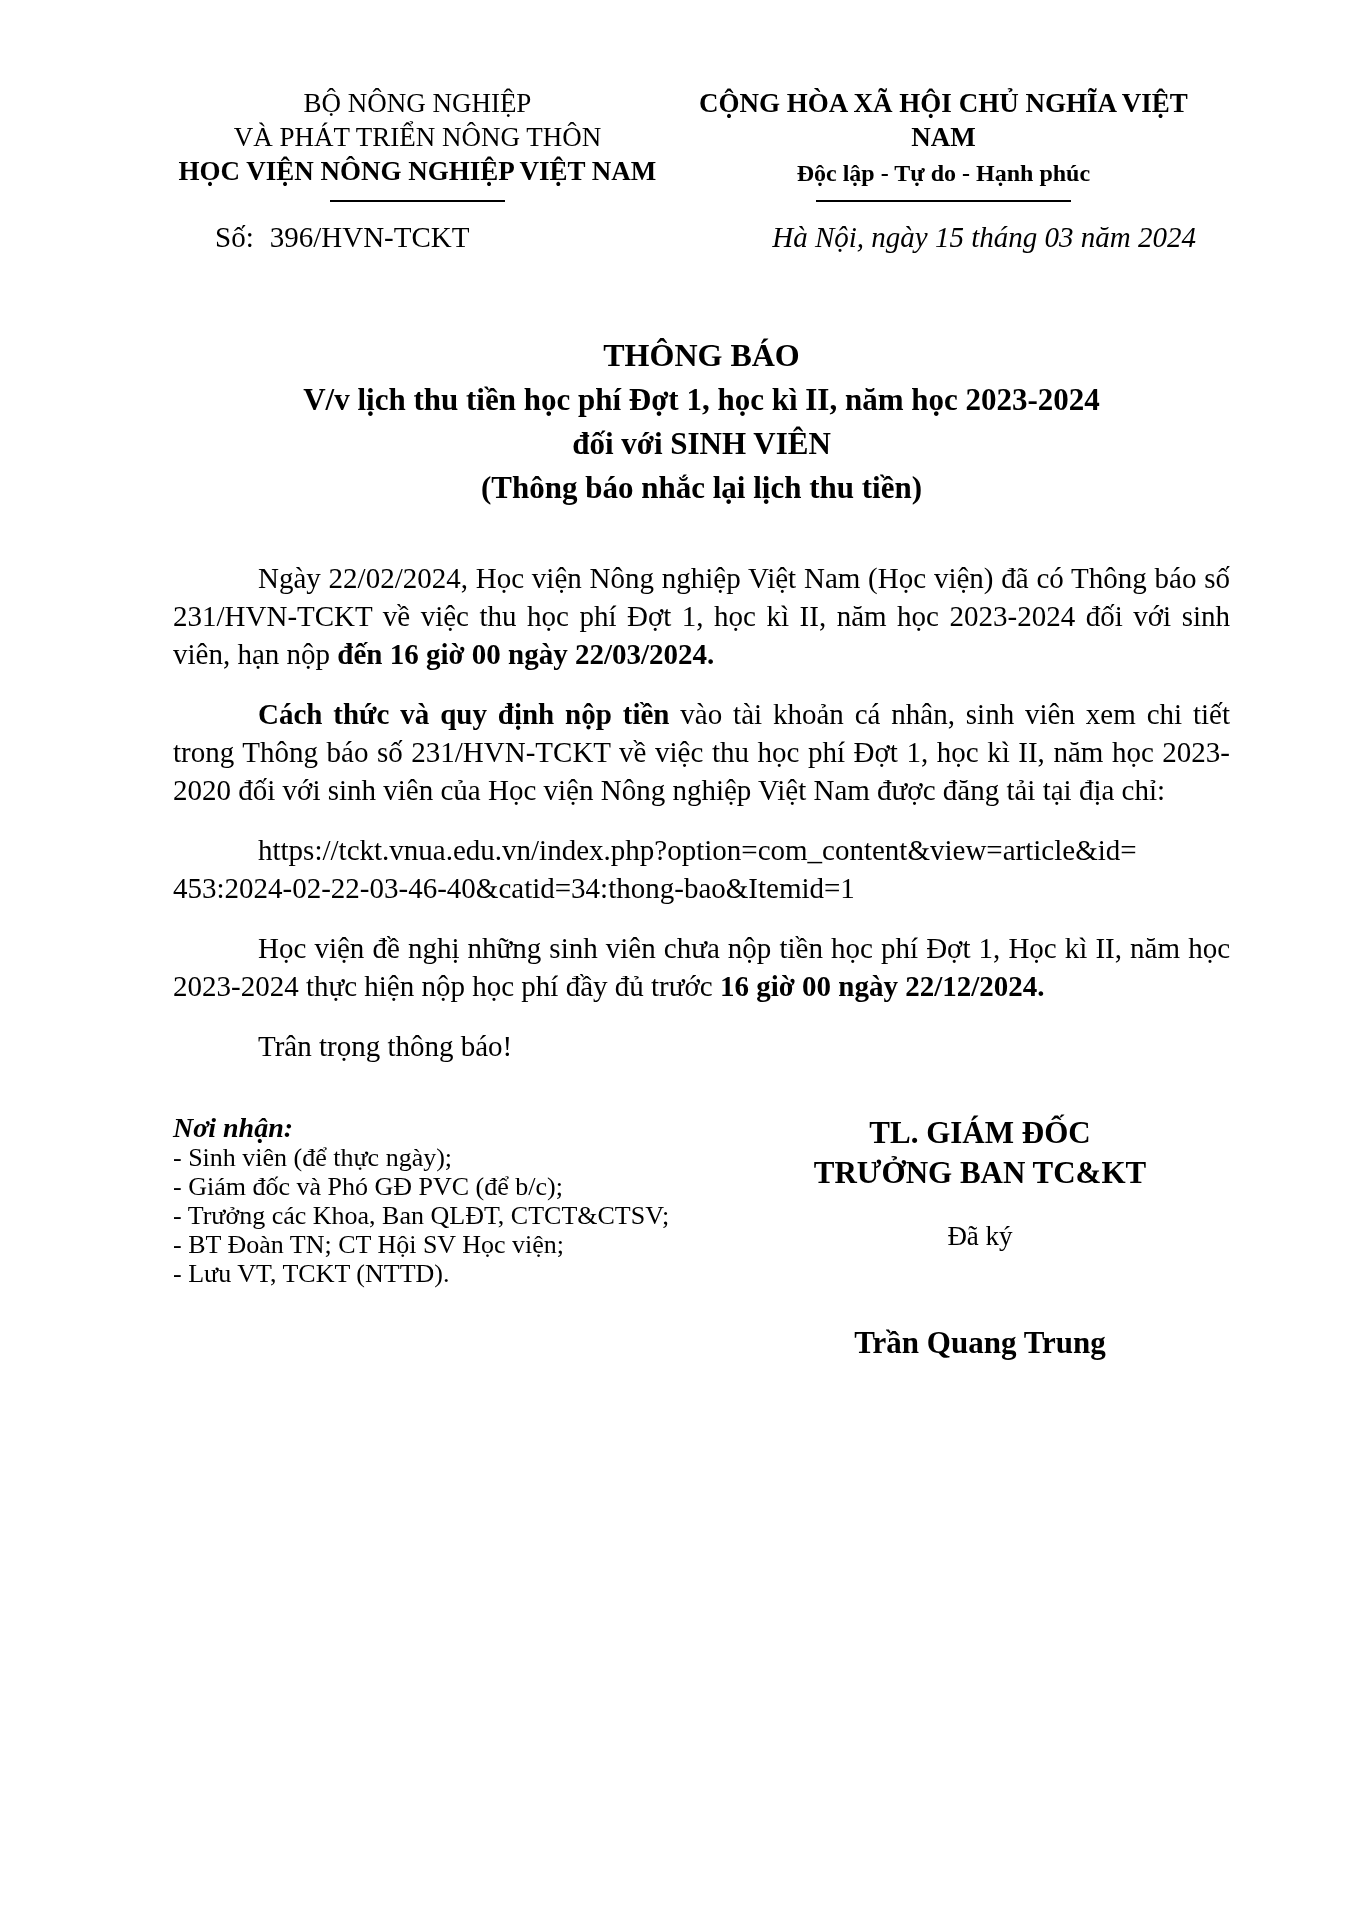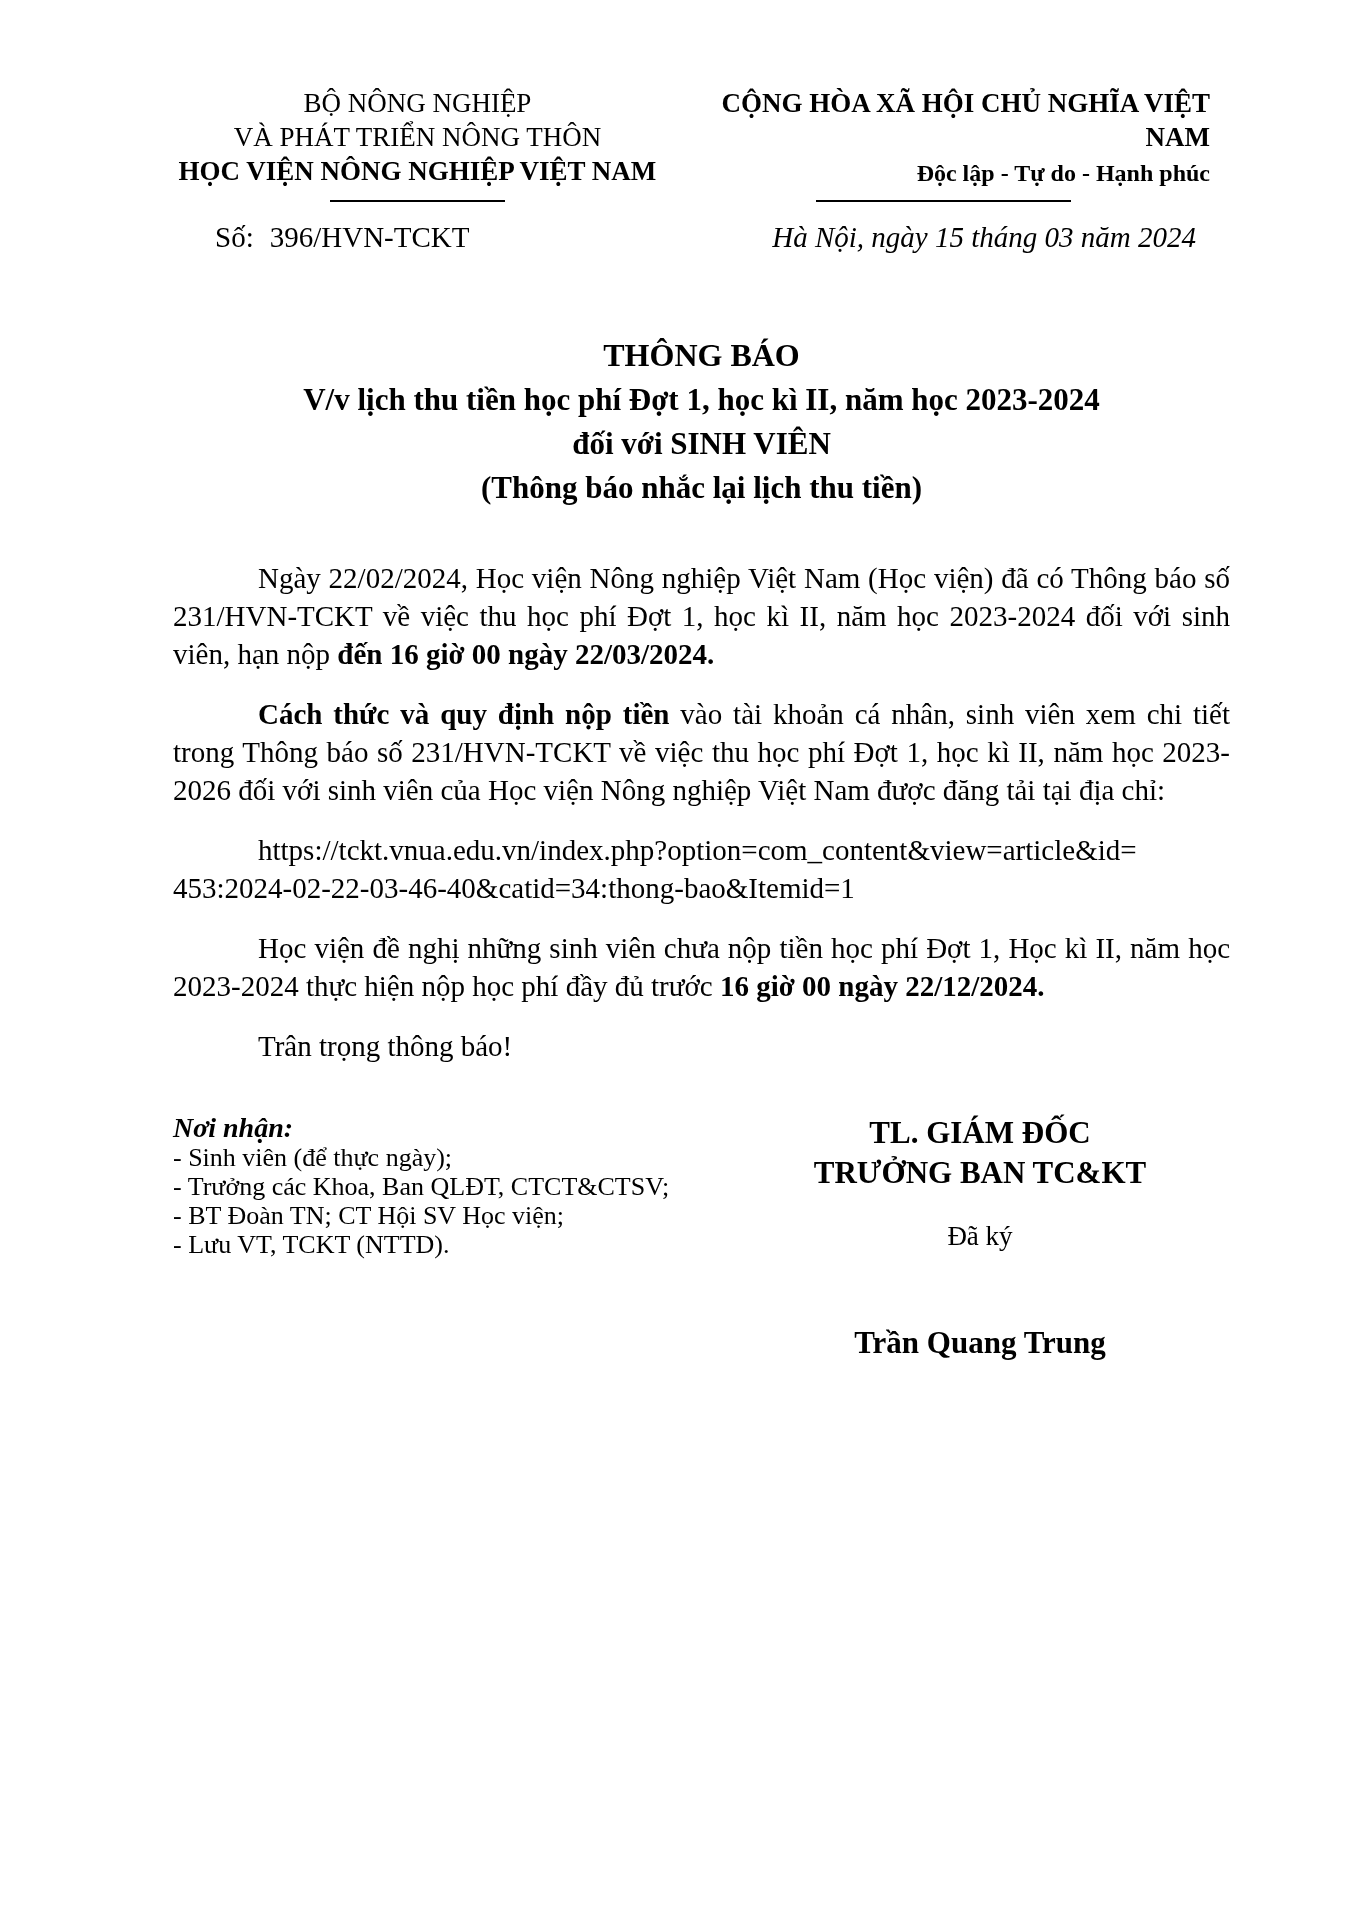--- a/index.html
+++ b/index.html
@@ -29,21 +29,21 @@
     align-items: flex-start;
   }
   .header-left {
     width: 540px;
     margin-left: -15px;
     text-align: center;
   }
   .header-right {
     width: 555px;
     margin-right: 20px;
-    text-align: right;
+    text-align: center;
   }
   .org-line   { font-size: 27px; line-height: 34px; }
   .org-bold   { font-weight: bold; }
   .motto-line1 { font-weight: bold; font-size: 27px; line-height: 34px; }
   .motto-line2 { font-weight: bold; font-size: 24px; line-height: 38px; }
   .rule {
     height: 2px;
     background: #000;
     margin: 8px auto 0;
   }
@@ -157,37 +157,38 @@
     <div class="title-main">THÔNG BÁO</div>
     <div class="title-sub">V/v lịch thu tiền học phí Đợt 1, học kì II, năm học 2023-2024</div>
     <div class="title-sub">đối với SINH VIÊN</div>
     <div class="title-sub">(Thông báo nhắc lại lịch thu tiền)</div>
   </div>
 
   <div class="body-text">
 
     <p class="para"><span>Ngày 22/02/2024, Học viện Nông nghiệp Việt Nam (Học viện) đã có Thông báo số 231/HVN-TCKT về việc thu học phí Đợt 1, học kì II, năm học 2023-2024 đối với sinh viên, hạn nộp </span><b>đến 16 giờ 00 ngày 22/03/2024.</b></p>
 
-    <p class="para"><b>Cách thức và quy định nộp tiền</b><span> vào tài khoản cá nhân, sinh viên xem chi tiết trong Thông báo số 231/HVN-TCKT về việc thu học phí Đợt 1, học kì II, năm học 2023-2026 đối với sinh viên của Học viện Nông nghiệp Việt Nam được đăng tải tại địa chỉ:</span></p>
+    <p class="para"><b>Cách thức và quy định nộp tiền</b><span> vào tài khoản cá nhân, sinh viên xem chi tiết trong Thông báo số 231/HVN-TCKT về việc thu học phí Đợt 1, học kì II, năm học 2023-2020 đối với sinh viên của Học viện Nông nghiệp Việt Nam được đăng tải tại địa chỉ:</span></p>
 
     <p class="para url-para">
         <span class="url-line first">https://tckt.vnua.edu.vn/index.php?option=com_content&amp;view=article&amp;id=</span>
         <span class="url-line">453:2024-02-22-03-46-40&amp;catid=34:thong-bao&amp;Itemid=1</span>
       </p>
 
 
     <p class="para"><span>Học viện đề nghị những sinh viên chưa nộp tiền học phí Đợt 1, Học kì II, năm học 2023-2024 thực hiện nộp học phí đầy đủ trước </span><b>16 giờ 00 ngày 22/12/2024.</b></p>
 
     <p class="para">Trân trọng thông báo!</p>
   </div>
 
   <div class="footer">
     <div class="recipients">
       <div class="recipients-label">Nơi nhận:</div>
       <div class="recipient-item">- Sinh viên (để thực ngày);</div>
+      <div class="recipient-item">- Giám đốc và Phó GĐ PVC (để b/c);</div>
       <div class="recipient-item">- Trưởng các Khoa, Ban QLĐT, CTCT&amp;CTSV;</div>
       <div class="recipient-item">- BT Đoàn TN; CT Hội SV Học viện;</div>
       <div class="recipient-item">- Lưu VT, TCKT (NTTD).</div>
     </div>
     <div class="signature">
       <div class="sig-title">TL. GIÁM ĐỐC</div>
       <div class="sig-title">TRƯỞNG BAN TC&amp;KT</div>
       <div class="sig-note">Đã ký</div>
       <div class="sig-name">Trần Quang Trung</div>
     </div>

